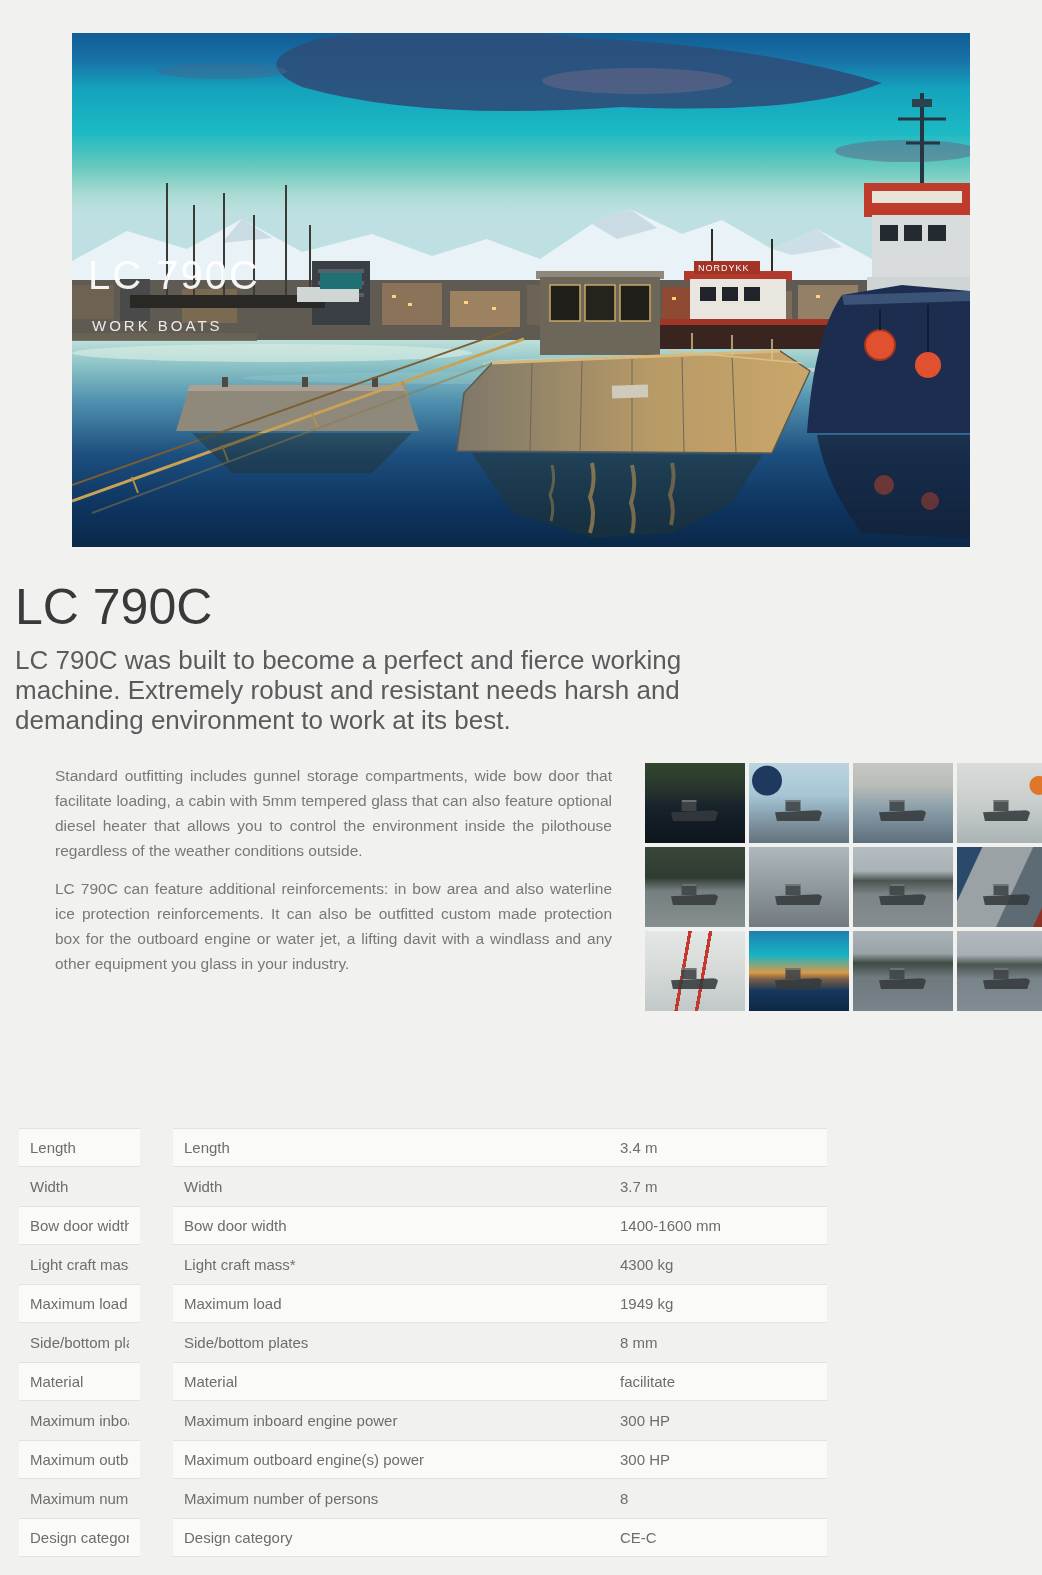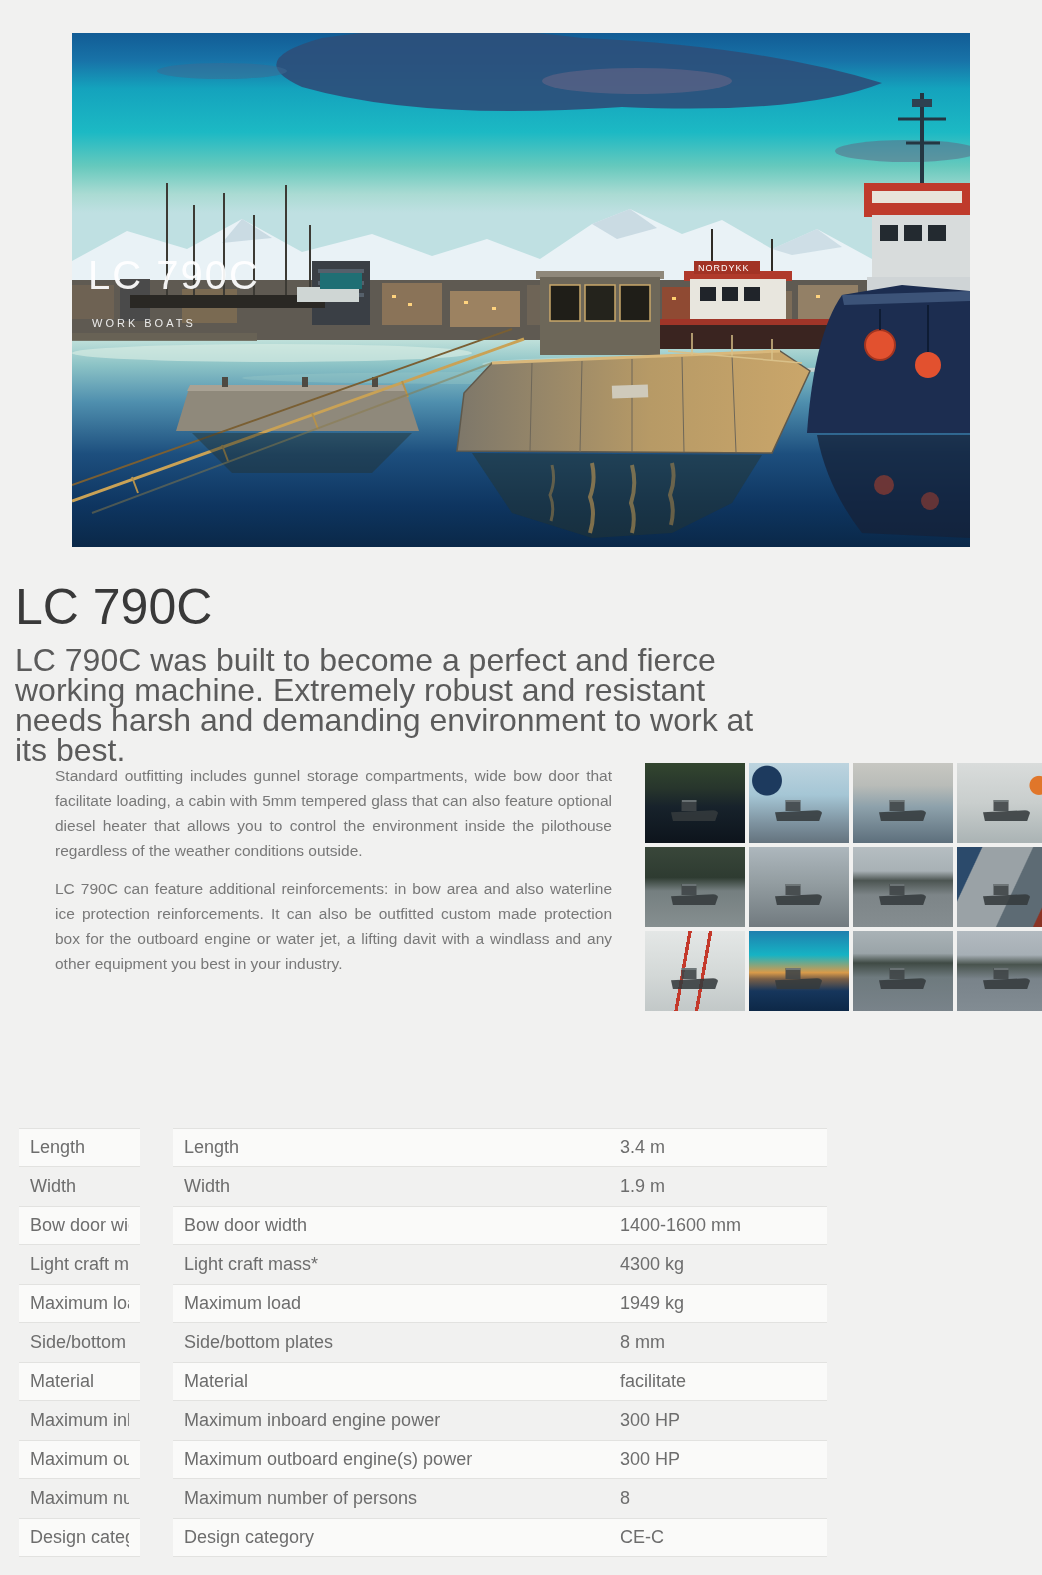--- a/index.html
+++ b/index.html
@@ -12,31 +12,31 @@
   .hero {
     position:absolute; left:72px; top:33px; width:898px; height:514px;
     overflow:hidden; background:#1a6a9c;
   }
   .hero svg { display:block; width:898px; height:514px; }
   .hero-title {
     position:absolute; left:16px; top:222px; font-size:40px; font-weight:300;
     color:rgba(255,255,255,.93); letter-spacing:2px; line-height:1;
   }
   .hero-subtitle {
-    position:absolute; left:20px; top:284px; font-size:11px; font-weight:400;
+    position:absolute; left:20px; top:284px; font-size:15px; font-weight:400;
     color:rgba(255,255,255,.88); letter-spacing:3px;
   }
   
   .page-title {
     position:absolute; left:15px; top:578px; font-size:50px; font-weight:300;
     color:#393939; letter-spacing:0;
   }
   .page-subtitle {
     position:absolute; left:15px; top:645px; width:760px;
-    font-size:32px; line-height:30px; font-weight:300; color:#5b5b5b;
+    font-size:26px; line-height:30px; font-weight:300; color:#5b5b5b;
   }
   
   .columns { position:absolute; left:15px; top:763px; width:1012px; display:flex;margin-left:40px; }
   .text-col { width:557px; }
   .text-col p {
     font-size:15.5px; line-height:25px; color:#787878; text-align:justify;
     margin-bottom:13px; font-weight:300;
   }
   .gallery {
     margin-left:33px; width:412px;
@@ -71,21 +71,21 @@
   
   .specs { position:absolute; left:0; top:1128px; width:1042px; }
   .specs-clip {
     position:absolute; left:19px; top:0; width:121px; overflow:hidden;
   }
   .specs-main {
     position:absolute; left:173px; top:0; width:654px;
   }
   .spec-row {
     height:39px; display:flex; align-items:center;
-    font-size:18px; color:#6d6d6d; font-weight:300; white-space:nowrap;
+    font-size:15px; color:#6d6d6d; font-weight:300; white-space:nowrap;
   }
   .spec-row .label { padding-left:11px; flex:0 0 447px; overflow:hidden; }
   .specs-clip .spec-row .label { flex:0 0 110px; }
   .spec-row.stripe {
     background:#fafaf9; border-top:1px solid #e2e2e0; border-bottom:1px solid #e2e2e0;
   }
 </style>
 </head>
 <body>
 
@@ -258,21 +258,21 @@
   <div class="hero-title">LC 790C</div>
   <div class="hero-subtitle">WORK BOATS</div>
 </div>
 
 <h1 class="page-title">LC 790C</h1>
 <div class="page-subtitle">LC 790C was built to become a perfect and fierce working machine. Extremely robust and resistant needs harsh and demanding environment to work at its best.</div>
 
 <div class="columns">
   <div class="text-col">
     <p>Standard outfitting includes gunnel storage compartments, wide bow door that facilitate loading, a cabin with 5mm tempered glass that can also feature optional diesel heater that allows you to control the environment inside the pilothouse regardless of the weather conditions outside.</p>
-    <p>LC 790C can feature additional reinforcements: in bow area and also waterline ice protection reinforcements. It can also be outfitted custom made protection box for the outboard engine or water jet, a lifting davit with a windlass and any other equipment you best in your industry.</p>
+    <p>LC 790C can feature additional reinforcements: in bow area and also waterline ice protection reinforcements. It can also be outfitted custom made protection box for the outboard engine or water jet, a lifting davit with a windlass and any other equipment you glass in your industry.</p>
   </div>
   <div class="gallery">
     <div class="thumb t1" title="Work boat moored at dark dock"></div>
     <div class="thumb t2" title="Work boat on slipway in icy water"></div>
     <div class="thumb t3" title="Work boat at quay with buildings"></div>
     <div class="thumb t4" title="Work boat in foggy shipyard with crane"></div>
     <div class="thumb t5" title="Work boat cruising along forested shore"></div>
     <div class="thumb t6" title="Work boat in calm fjord water"></div>
     <div class="thumb t7" title="Work boat with mountain backdrop"></div>
     <div class="thumb t8" title="Work boat deck and equipment detail"></div>
@@ -321,21 +321,21 @@
       </div>
   </div>
 
   <div class="specs-main">
     <div class="spec-row stripe">
         <span class="label">Length</span>
         <span class="value">3.4 m</span>
       </div>
     <div class="spec-row">
         <span class="label">Width</span>
-        <span class="value">1.9 m</span>
+        <span class="value">3.7 m</span>
       </div>
     <div class="spec-row stripe">
         <span class="label">Bow door width</span>
         <span class="value">1400-1600 mm</span>
       </div>
     <div class="spec-row">
         <span class="label">Light craft mass*</span>
         <span class="value">4300 kg</span>
       </div>
     <div class="spec-row stripe">

